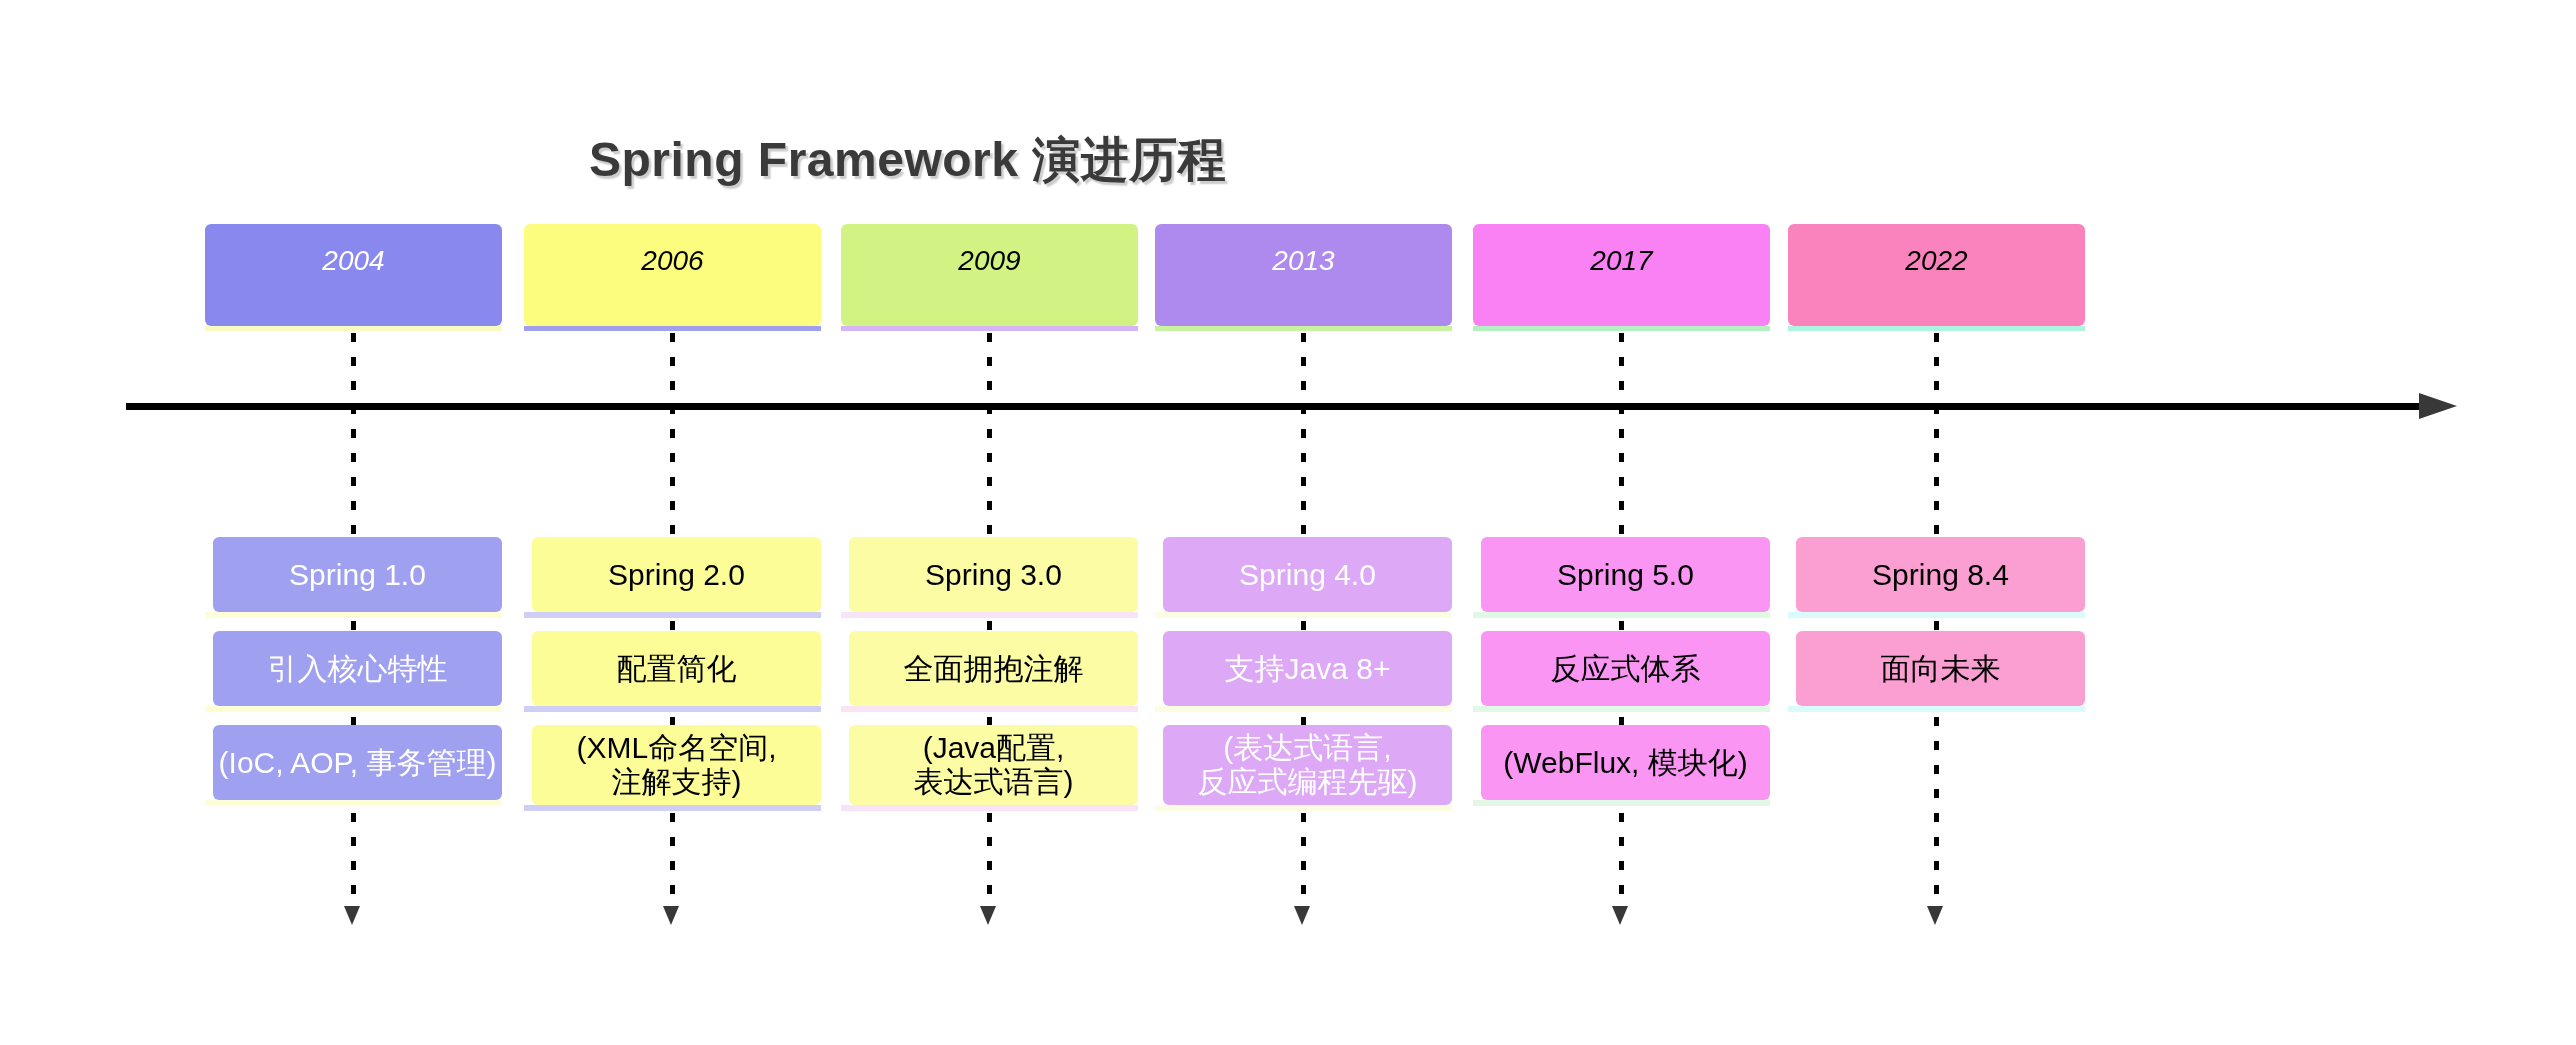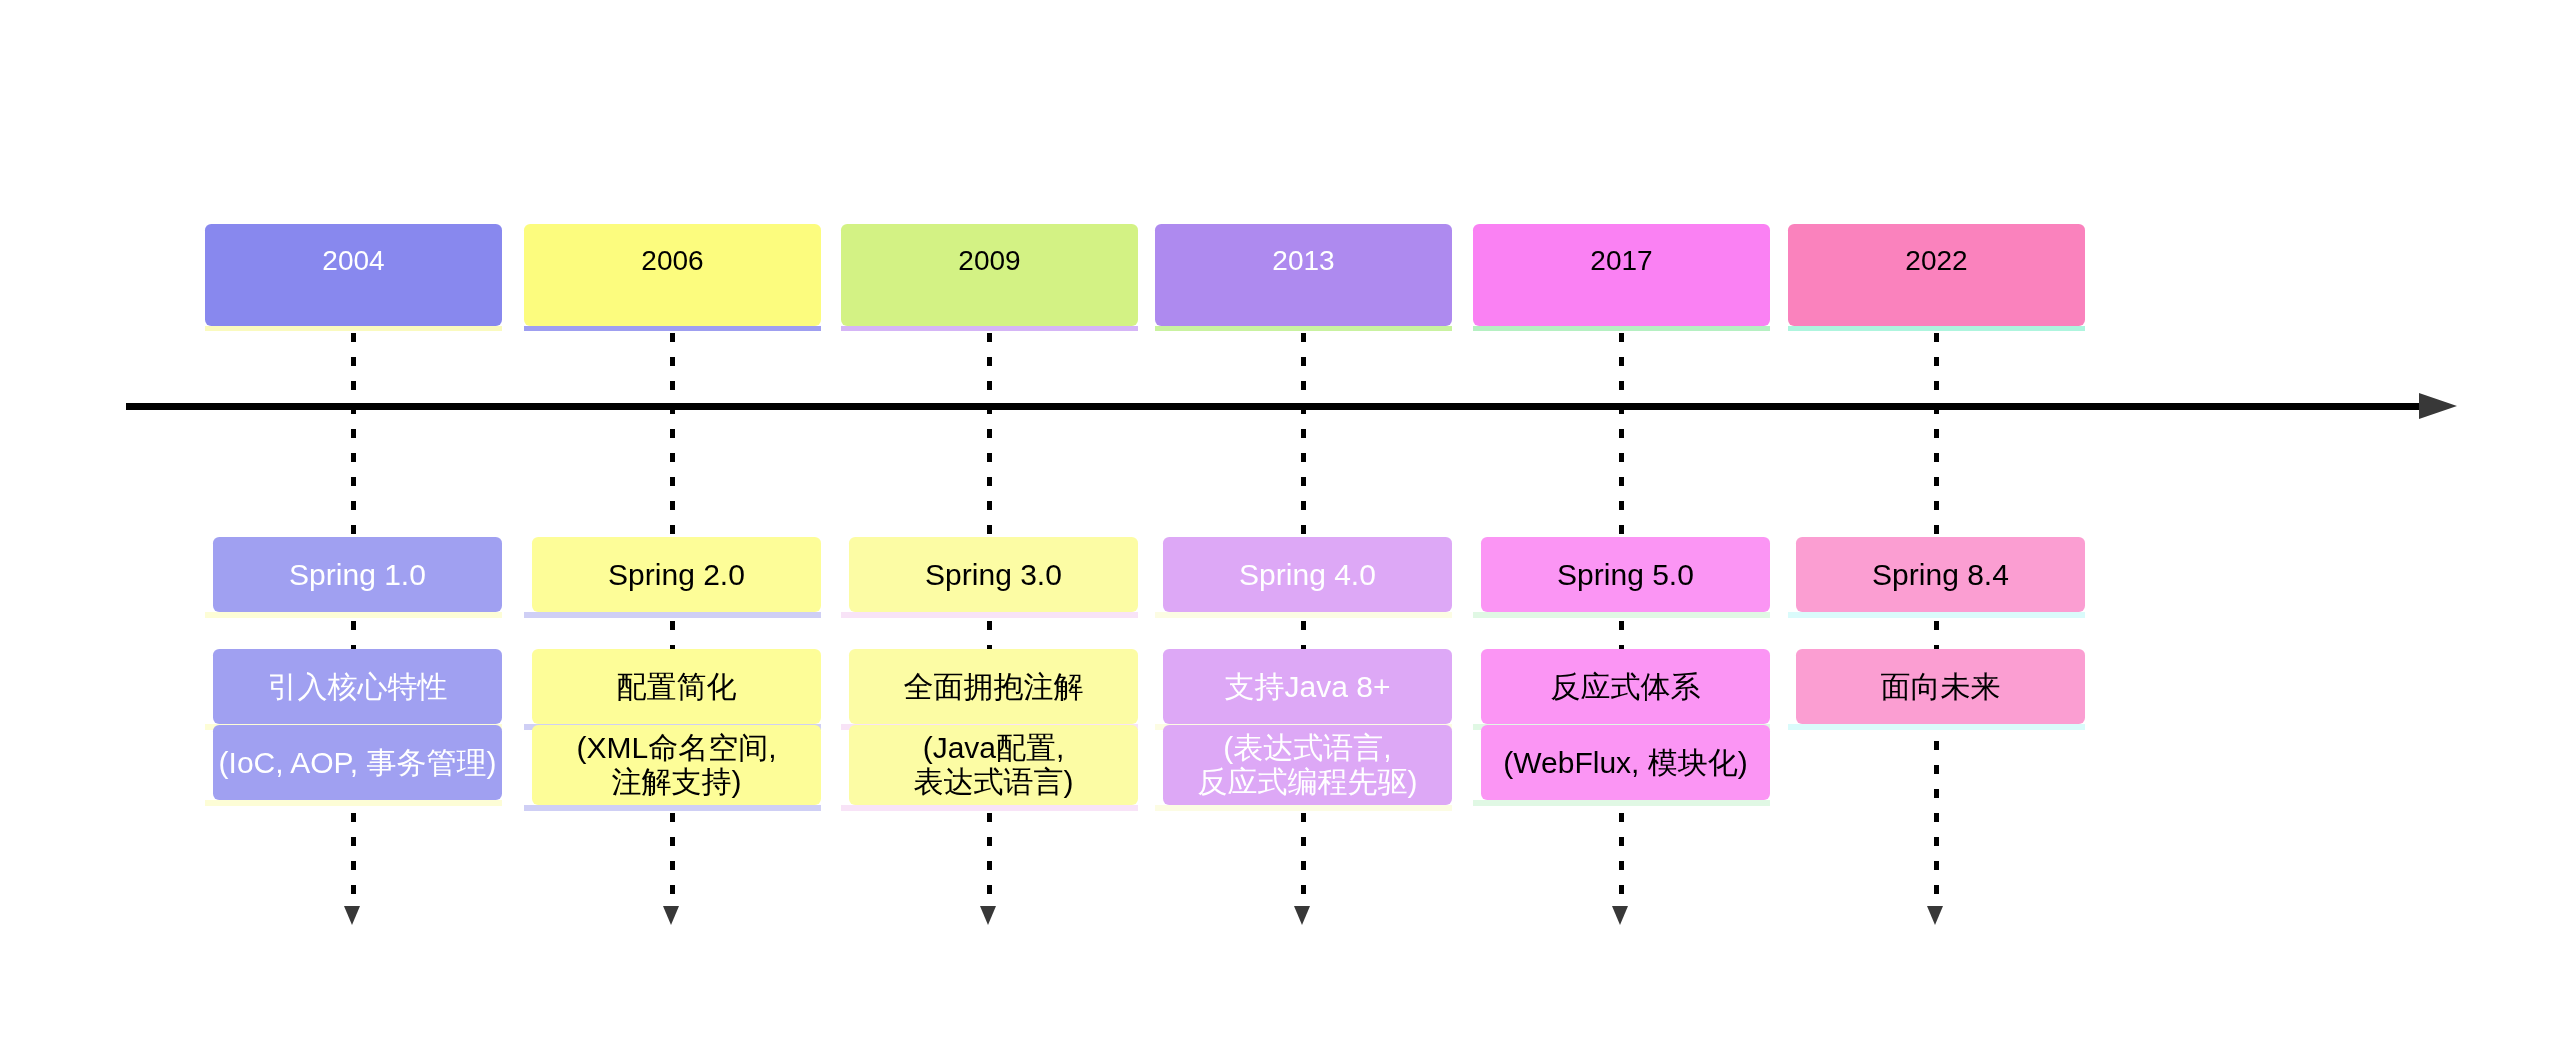--- a/index.html
+++ b/index.html
@@ -76,42 +76,44 @@
   .strip { width: 100%; }
   
   .ybox { top: 224px; }
   .yfill {
     height: 102px;
     background: var(--year-fill, #ccc);
     font-size: 28px;
     justify-content: flex-start;
     padding-top: 21px;
     box-sizing: border-box;
+    font-style: italic;
   }
   .ystrip { height: 5.2px; background: var(--year-shadow, #eee); }
   
   .r1 { top: 537px; }
-  .r2 { top: 649px; }
+  .r2 { top: 631px; }
   .r3 { top: 725px; }
   .efill {
     height: 75px;
     background: var(--event-fill, #ddd);
     font-size: 30px;
     line-height: 34px;
     margin-left: 8px;
   }
   .r3.dbl .efill { height: 80px; }
   .estrip { height: 5.7px; background: var(--event-shadow, #f5f5f5); }
   .dline { white-space: nowrap; }
 </style>
 </head>
 <body>
 
 <div class="canvas">
 
+  <div class="title">Spring Framework 演进历程</div>
 
   <div class="haxis"></div>
   <div class="hhead"></div>
 
   <div class="col" style="left: 205px; --year-fill: #8888ee; --event-fill: #a0a0f1; --year-shadow: #fafabe; --event-shadow: #fdfdd6; --text: #ffffff;">
     <div class="vdash"></div>
     <div class="vhead"></div>
     <div class="box ybox">
       <div class="fill yfill">
           <span>2004</span>

